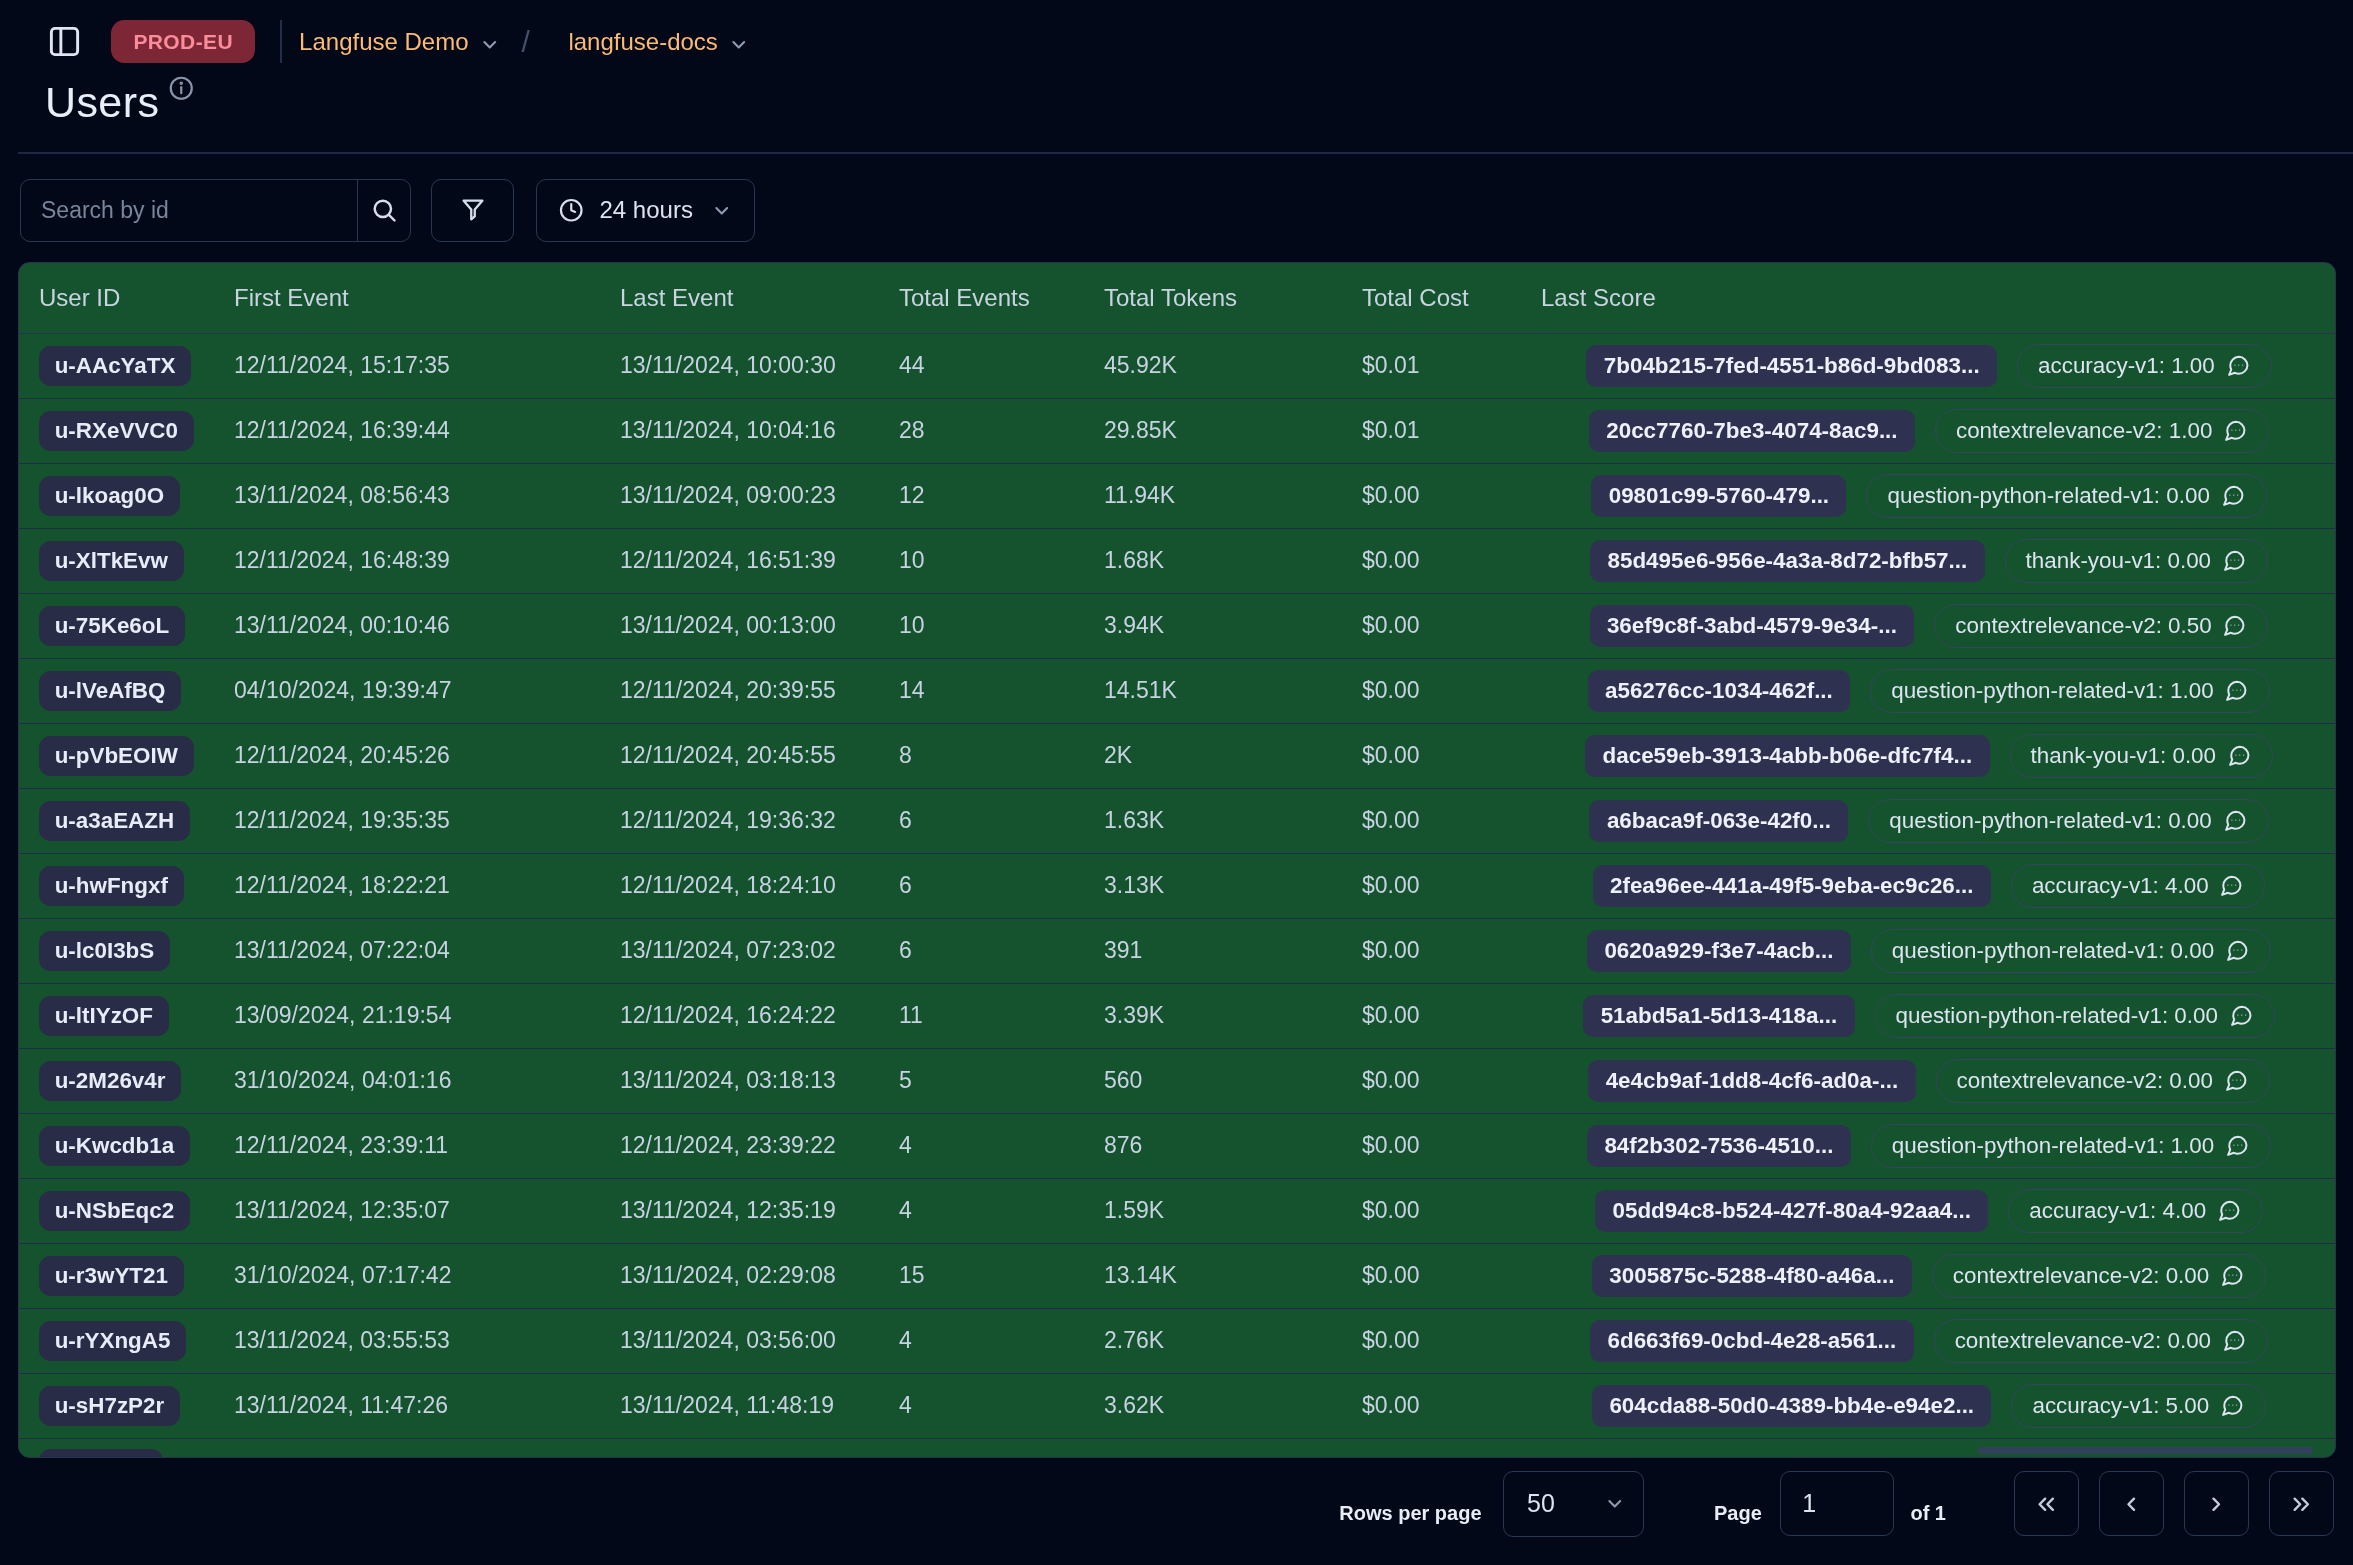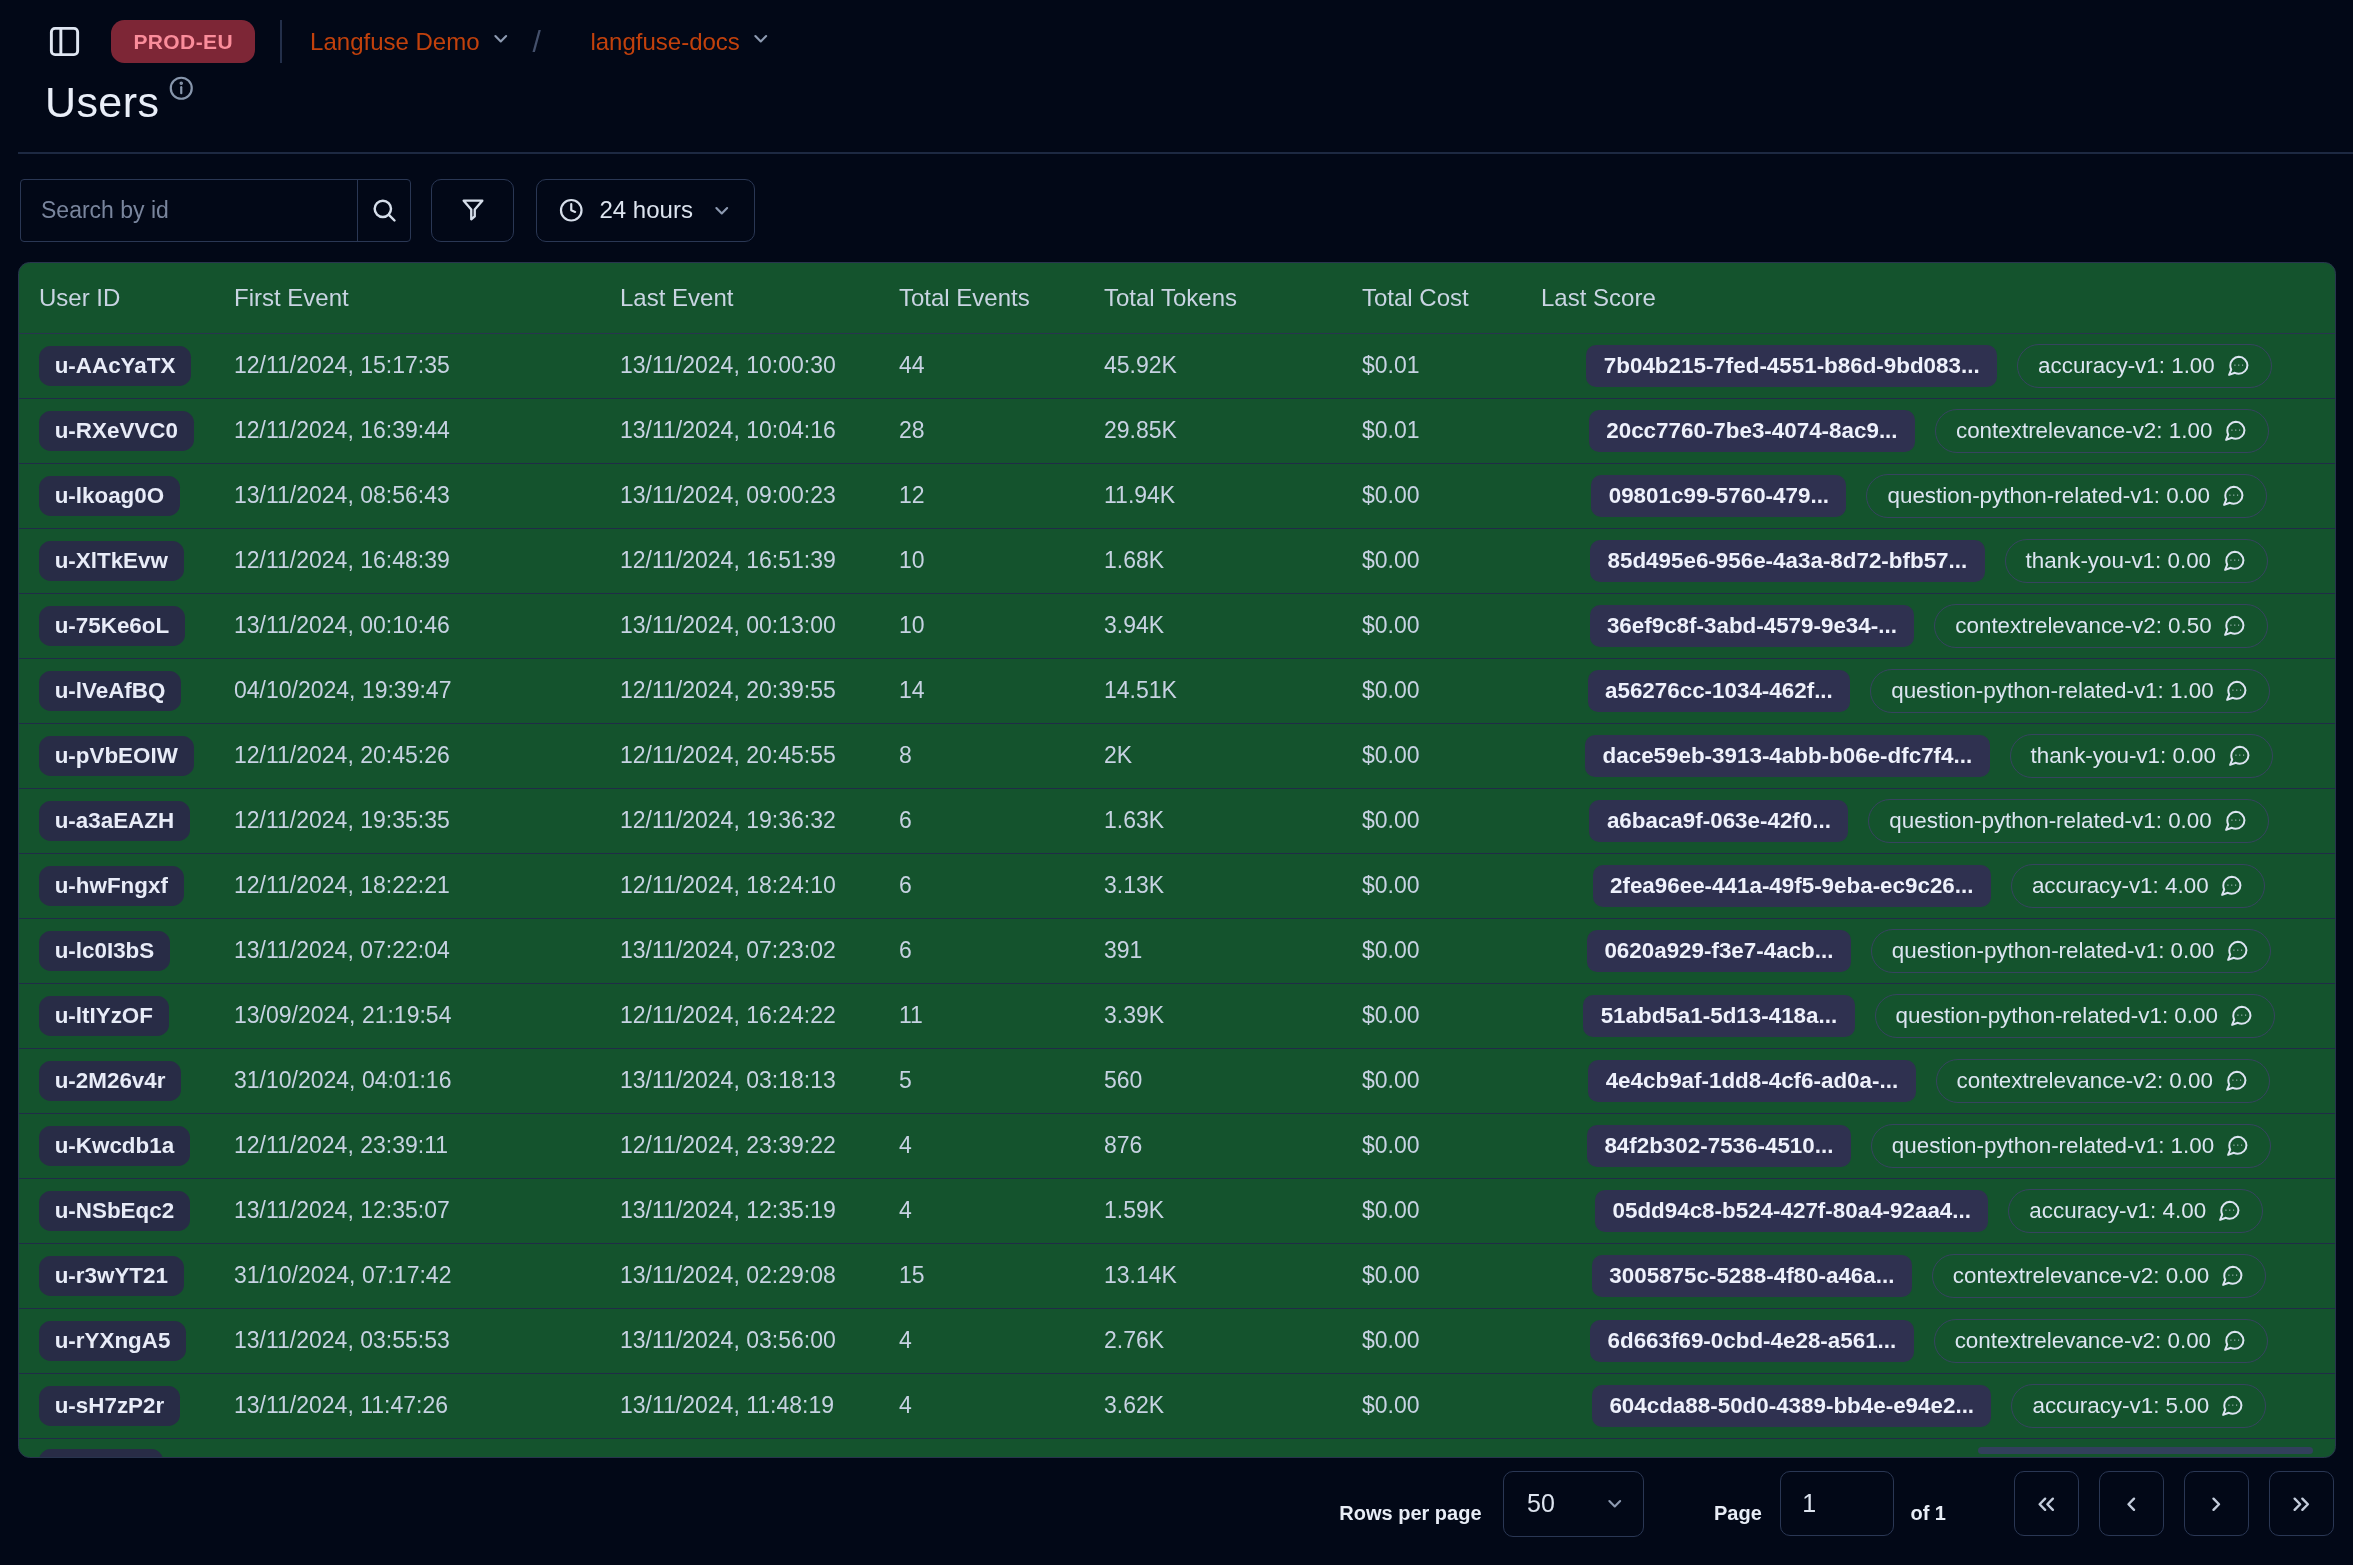--- a/index.html
+++ b/index.html
@@ -27,35 +27,35 @@
 
   
   .topbar{display:flex;align-items:center;padding:18px 0 0 45px;height:65px;}
   .panel-toggle{width:38px;height:38px;display:flex;align-items:center;justify-content:center;cursor:pointer;background:none;border:none;}
   .env-badge{
     margin-left:28px;background:var(--red-bg);color:var(--red-text);
     font-size:21px;font-weight:700;letter-spacing:0.4px;
     padding:10.8px 22.4px;border-radius:13.3px;line-height:1;
   }
   .topbar-divider{width:1.7px;height:43px;background:#232f4a;margin-left:25px;}
-  .crumb{display:flex;align-items:flex-start;margin-left:28px;font-size:24px;color:#c2410c;cursor:pointer;}
+  .crumb{display:flex;align-items:flex-end;margin-left:17px;font-size:24px;color:#fdba74;cursor:pointer;}
   .crumb .chev{margin-left:10px;}
   .crumb-slash{margin:0 21.5px;font-size:30px;color:#44506b;font-weight:300;}
 
   
   .title-row{display:flex;align-items:flex-start;margin:13.3px 0 0 45px;}
   .page-title{font-size:43px;font-weight:400;color:#e9eef8;letter-spacing:0.4px;}
   .info-icon{margin:-3.3px 0 0 8.3px;cursor:pointer;}
   .header-rule{height:1.7px;background:#1d2942;margin:25px 0 0 18px;}
 
   
   .toolbar{display:flex;align-items:center;margin:25px 0 0 20px;height:63px;}
   .searchbox{
     display:flex;align-items:stretch;width:391px;height:63px;
-    border:1.7px solid var(--panel-border);border-radius:4px;overflow:hidden;
+    border:1.7px solid var(--panel-border);border-radius:10px;overflow:hidden;
   }
   .searchbox input{
     flex:1;background:transparent;border:none;outline:none;
     color:var(--text);font-size:23px;padding:0 20px;
     font-family:"Liberation Sans", sans-serif;
   }
   .searchbox input::placeholder{color:#79859d;}
   .search-btn{
     width:80px;display:flex;align-items:center;justify-content:center;
     border-left:1.7px solid var(--panel-border);cursor:pointer;background:none;border-top:none;border-right:none;border-bottom:none;

